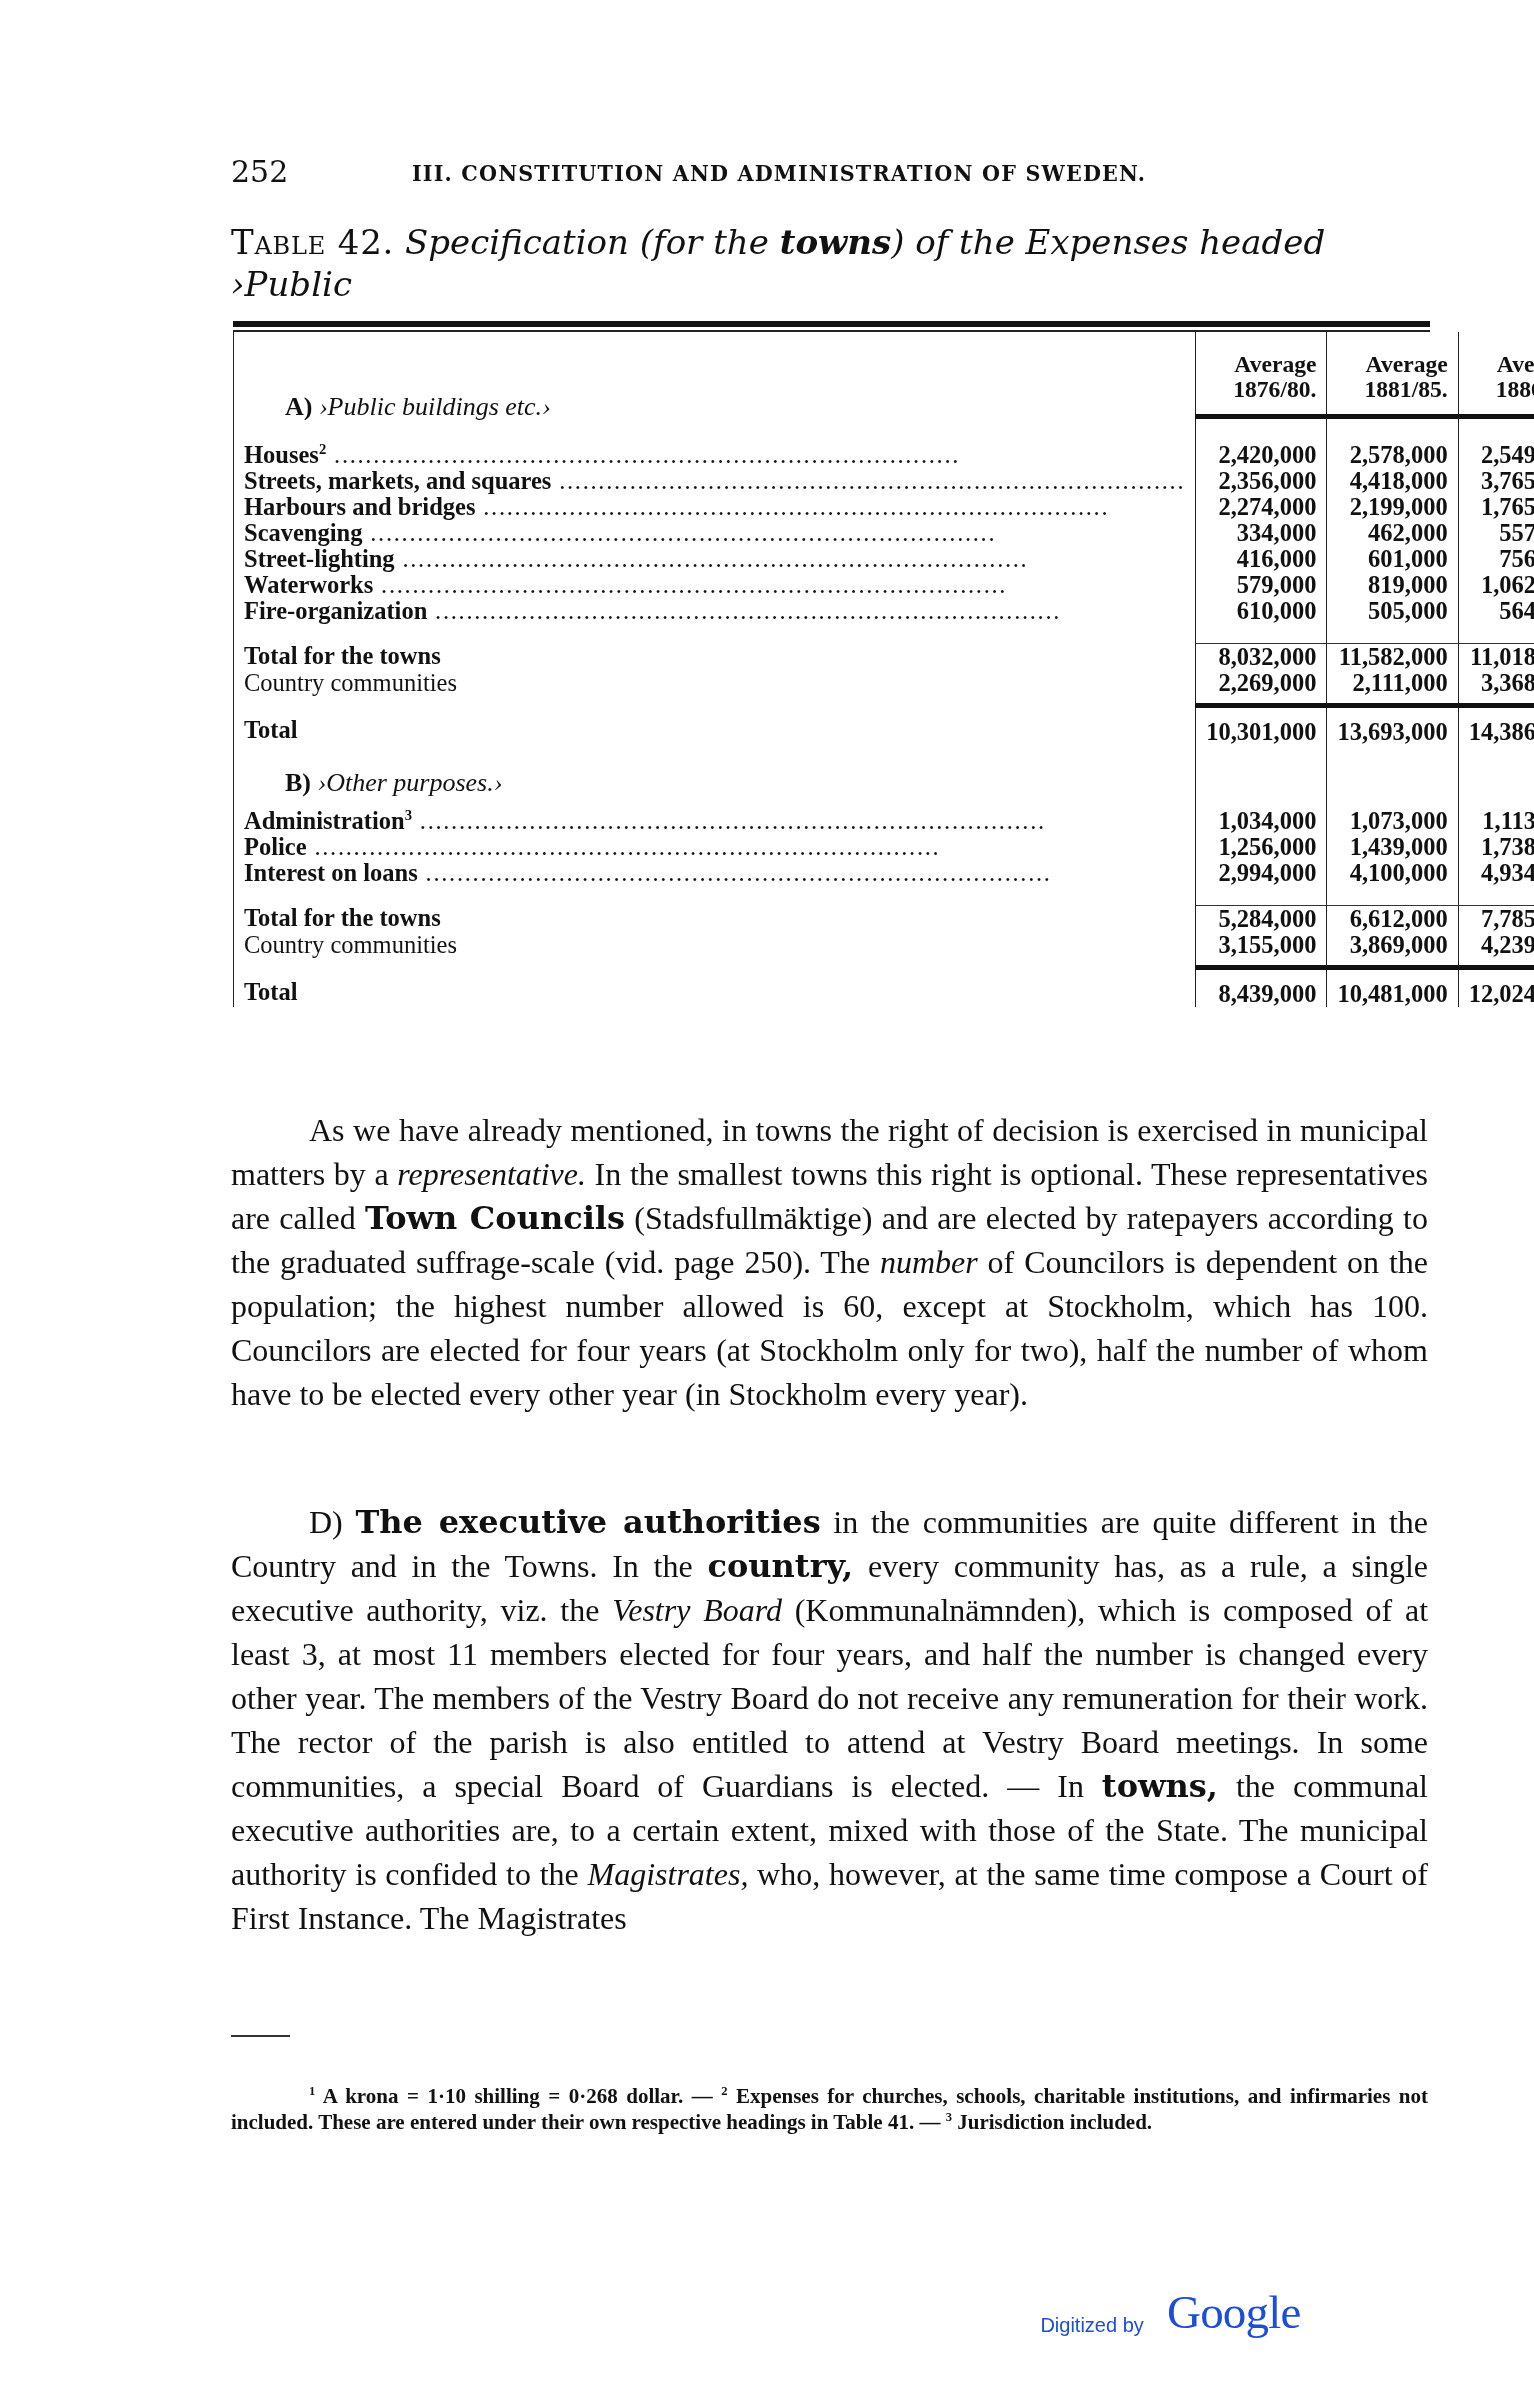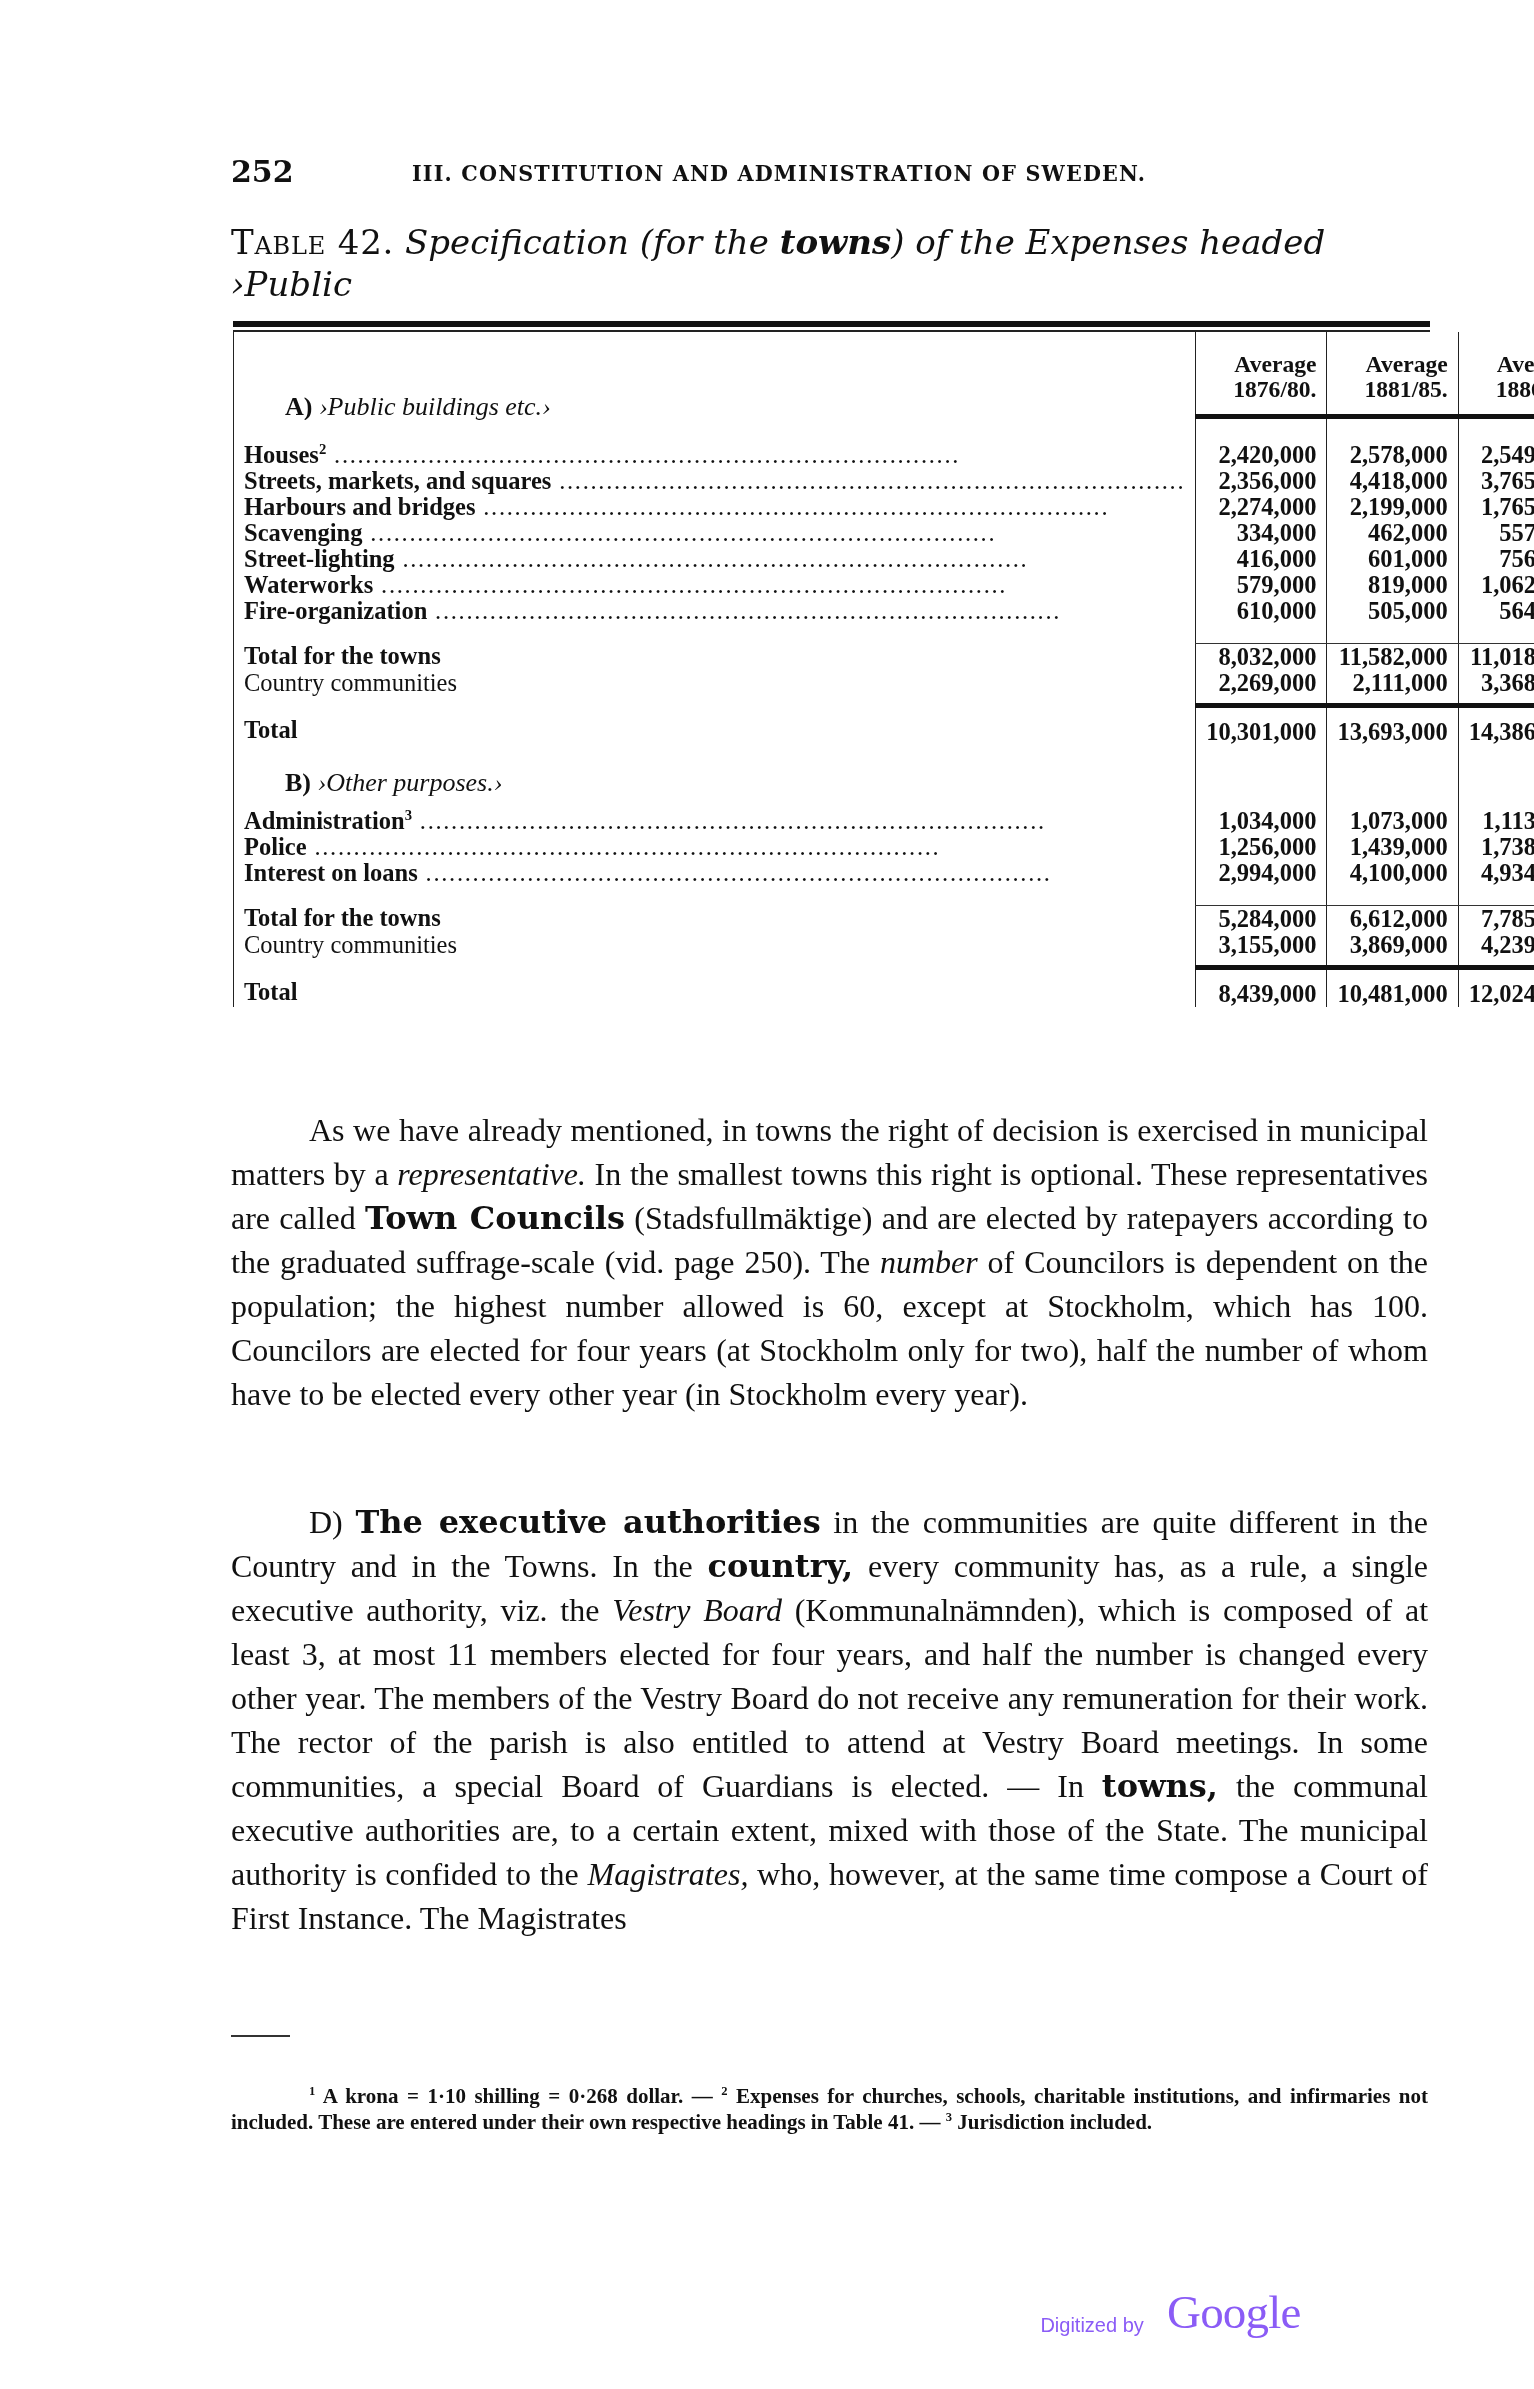--- a/index.html
+++ b/index.html
@@ -2,21 +2,21 @@
 <html style="font-size:13.5px"><head>
 <meta charset="utf-8">
 <style>
   html, body { margin: 0; padding: 0; background: #ffffff; }
   body { width: 1535px; height: 2389px; position: relative; overflow: hidden;
          font-family: "DejaVu Serif", "Liberation Serif", serif; color: #111; }
   .abs { position: absolute; }
 
   
   #running-head { left: 231px; top: 154px; width: 1199px; height: 37px; }
-  #page-number { position: absolute; left: 0; top: 0; font-size: 30px; font-weight: bold; }
+  #page-number { position: absolute; left: 0; top: 0; font-size: 30px; }
   #running-title { position: absolute; left: 181px; top: 5px; font-size: 23px; letter-spacing: 1.3px; font-weight: bold; transform: scaleX(0.9); transform-origin: left; }
 
   
   #caption { left: 231px; top: 221px; width: 1199px; font-size: 34px; line-height: 42px; }
   #caption .lead { font-variant: small-caps; letter-spacing: 0.8px; }
   #caption .it { font-style: italic; }
   #caption .bi { font-style: italic; font-weight: bold; }
   #caption .l2 { padding-left: 115px; display: block; }
 
   
@@ -43,21 +43,21 @@
   .para b { font-family: "DejaVu Serif", serif; font-weight: bold; }
   #para-1 { top: 1108px; }
   #para-2 { top: 1500px; }
 
   
   #fn-rule { left: 231px; top: 2035px; width: 59px; height: 1.7px; background: #333; }
   #footnotes { left: 231px; top: 2050px; width: 1197px; font-size: 21px; line-height: 26px; font-weight: bold; text-align: justify; font-family: "Liberation Serif", serif; margin-top: 33px; }
   #footnotes .ind { padding-left: 78px; }
 
   
-  #watermark { left: 1032px; top: 2290px; width: 355px; height: 59px; color: #8b5cf6; }
+  #watermark { left: 1032px; top: 2290px; width: 355px; height: 59px; color: #1d4ed8; }
   #wm-prefix { position: absolute; left: 8.4px; top: 23.6px; font-family: "Liberation Sans", sans-serif; font-size: 20px; }
   #wm-brand { position: absolute; left: 135px; top: -5px; font-family: "Liberation Serif", serif; font-size: 47px; letter-spacing: -0.8px; }
 </style>
 </head>
 <body>
 
 <div id="running-head" class="abs">
   <span id="page-number">252</span>
   <span id="running-title">III. CONSTITUTION AND ADMINISTRATION OF SWEDEN.</span>
 </div>

